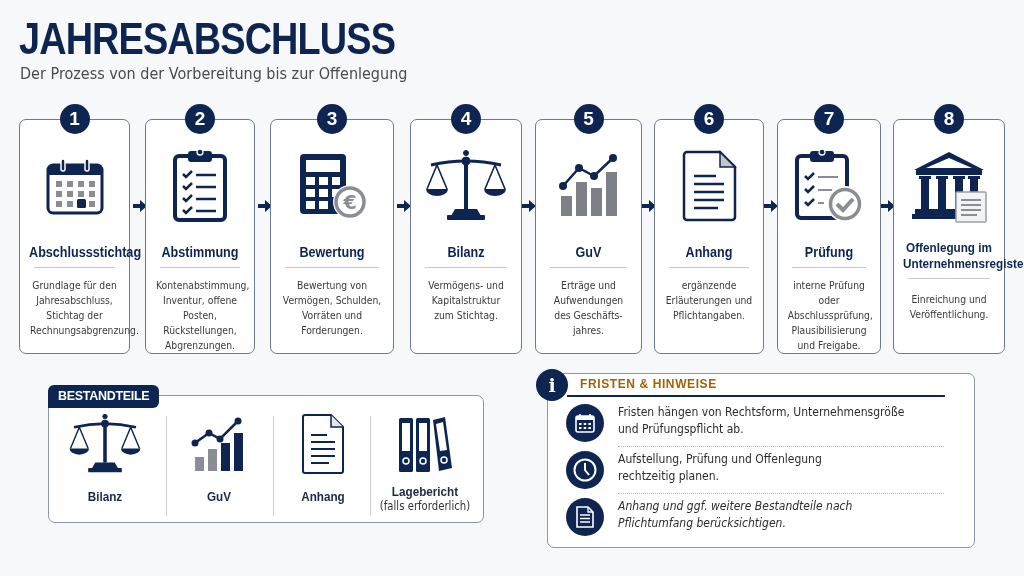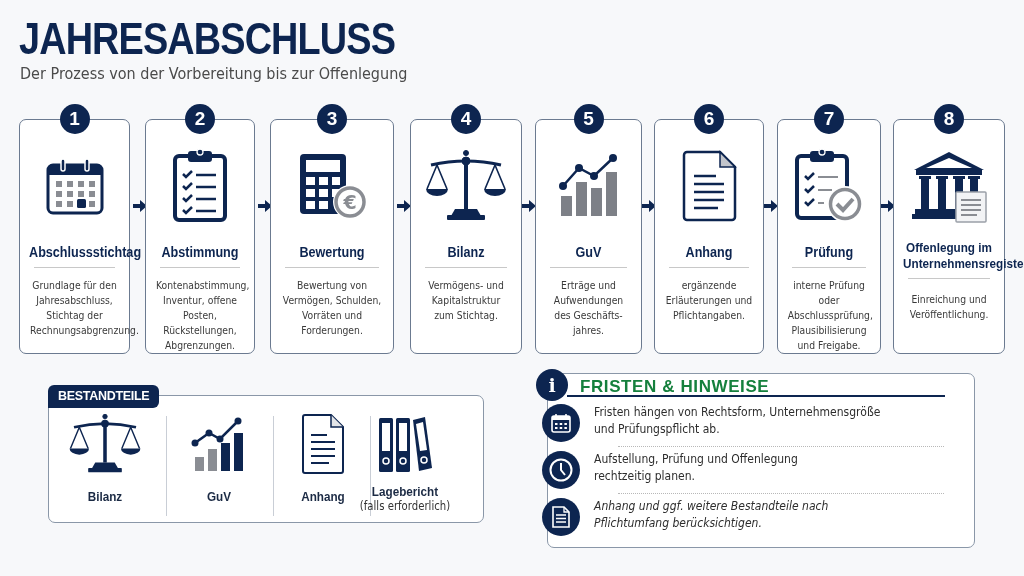--- a/index.html
+++ b/index.html
@@ -22,23 +22,23 @@
     .bestand { position: absolute; left: 48px; top: 395px; width: 436px; height: 128px; background: #fff; border: 1.2px solid #8a97a8; border-radius: 7px; }
     .bestand-tab { position: absolute; left: 48px; top: 385px; height: 23px; padding: 0 10px; background: #0d2550; color: #fff; font-weight: 700; font-size: 12.5px; line-height: 23px; border-radius: 6px 6px 6px 0; letter-spacing: -0.3px; }
     .b-item { position: absolute; top: 412px; height: 105px; width: 106px; text-align: center; }
     .b-item .bicon { height: 64px; display: flex; justify-content: center; align-items: center; }
     .b-item .blabel { margin-top: 13px; font-weight: 700; font-size: 13px; color: #1b2a44; transform: scaleX(0.9); }
     .b-item .blabel2 { font-size: 11.5px; color: #333; font-family: "DejaVu Sans", sans-serif; transform: scaleX(0.88); }
     .b-sep { position: absolute; top: 416px; width: 1px; height: 100px; background: #c9ced6; }
 
     .fristen { position: absolute; left: 547px; top: 373px; width: 428px; height: 175px; background: #fff; border: 1.2px solid #8a97a8; border-radius: 7px; }
     .info-circle { position: absolute; left: 536px; top: 369px; width: 32px; height: 32px; border-radius: 50%; background: #0d2550; color: #fff; font-weight: 700; font-family: "DejaVu Serif", serif; font-size: 19px; display: flex; align-items: center; justify-content: center; }
-    .f-head { position: absolute; left: 580px; top: 377px; font-weight: 700; font-size: 17px; color: #15803d; letter-spacing: 0.6px; }
+    .f-head { position: absolute; left: 580px; top: 377px; font-weight: 700; font-size: 12px; color: #a16207; letter-spacing: 0.6px; }
     .f-head-line { position: absolute; left: 567px; top: 395px; width: 378px; height: 1.5px; background: #0d2550; }
-    .f-row { position: absolute; left: 542px; width: 380px; height: 44px; }
+    .f-row { position: absolute; left: 566px; width: 380px; height: 44px; }
     .f-row .ficon { position: absolute; left: 0; top: 0; width: 38px; height: 38px; border-radius: 50%; background: #0d2550; display: flex; align-items: center; justify-content: center; }
     .f-row .ftext { position: absolute; left: 52px; top: 0; font-size: 12px; line-height: 17px; color: #2d2d2d; font-family: "DejaVu Sans", sans-serif; transform: scaleX(0.9); transform-origin: left top; white-space: nowrap; }
     .f-dots { position: absolute; left: 618px; width: 326px; border-top: 1px dotted #b8b8b8; }
   </style>
 </head>
 <body>
 
 <div class="title">JAHRESABSCHLUSS</div>
 <div class="subtitle">Der Prozess von der Vorbereitung bis zur Offenlegung</div>
 
@@ -345,21 +345,21 @@
           <path d="M11 36h24"></path>
           <path d="M11 43h24"></path>
           <path d="M11 50h18"></path>
         </g>
     </svg>
   </div>
   <div class="blabel">Anhang</div>
 </div>
 <div class="b-sep" style="left:370px;"></div>
 
-<div class="b-item" style="left:352px;">
+<div class="b-item" style="left:372px;">
   <div class="bicon">
     <svg width="56" height="60" viewBox="0 0 56 60">
       <g fill="#0d2550">
         <rect x="2" y="4" width="14" height="54" rx="1.5"></rect>
         <rect x="19" y="4" width="14" height="54" rx="1.5"></rect>
         <path d="M36 6 L48 3 L55 54 L42 57 Z"></path>
       </g>
       <g fill="#fff">
         <rect x="5" y="9" width="8" height="28"></rect>
         <rect x="22" y="9" width="8" height="28"></rect>

